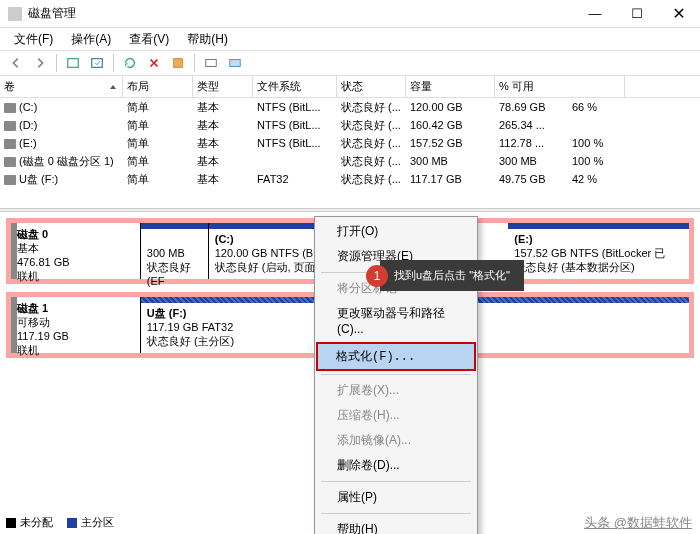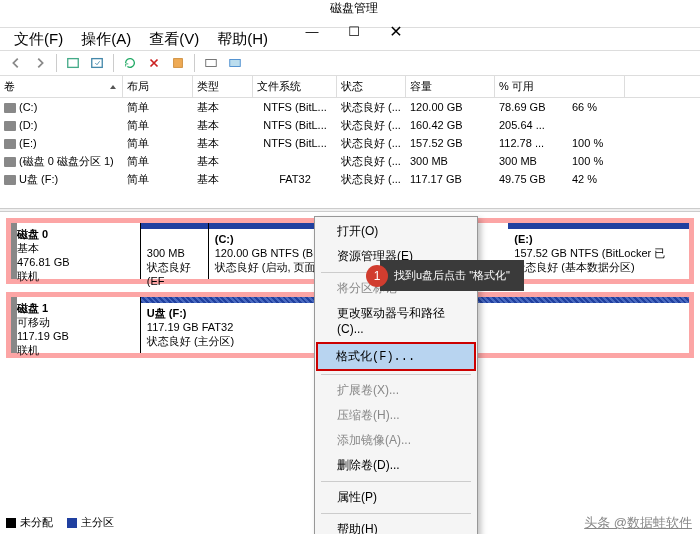--- a/index.html
+++ b/index.html
@@ -1,42 +1,42 @@
 <!DOCTYPE html>
 <html><head>
 <meta charset="utf-8">
 <style>
 * { margin: 0; padding: 0; box-sizing: border-box; font-family: "Microsoft YaHei", Arial, sans-serif; font-size: 11px; }
 body { width: 700px; height: 534px; background: #fff; position: relative; overflow: hidden; }
 
-.titlebar { height: 28px; display: flex; align-items: center; padding-left: 8px; border-bottom: 1px solid #ddd; flex-direction: column; }
+.titlebar { height: 28px; display: flex; align-items: center; padding-left: 8px; border-bottom: 1px solid #ddd; }
 .titlebar .icon { width: 14px; height: 14px; background: #ccc; margin-right: 6px; }
 .titlebar .title { flex: 1; font-size: 12px; }
 .winbtns { display: flex; }
 .winbtn { width: 42px; height: 28px; display: flex; align-items: center; justify-content: center; font-size: 13px; }
 .winbtn.close { font-size: 16px; }
 
 .menubar { height: 22px; display: flex; align-items: center; padding-left: 6px; gap: 2px; }
-.menuitem { padding: 2px 8px; font-size: 15px; }
+.menuitem { padding: 2px 8px; font-size: 12px; }
 
 .toolbar { height: 26px; border-top: 1px solid #ddd; border-bottom: 1px solid #ddd; display: flex; align-items: center; gap: 4px; padding-left: 6px; }
 .tbtn { width: 20px; height: 20px; display: flex; align-items: center; justify-content: center; }
 .tbtn svg { width: 14px; height: 14px; }
 .tdiv { width: 1px; height: 18px; background: #ccc; margin: 0 2px; }
 
 .listhdr { display: flex; height: 22px; border-bottom: 1px solid #ddd; background: #fff; }
 .listhdr div { border-right: 1px solid #ddd; padding: 3px 4px; display: flex; align-items: center; position: relative; }
 .listhdr div.sort::after { content: ""; position: absolute; right: 6px; top: 9px; border-left: 3px solid transparent; border-right: 3px solid transparent; border-bottom: 4px solid #555; }
 
 .listbody { height: 110px; overflow: hidden; }
 .row { display: flex; height: 18px; align-items: center; }
 .row div { padding: 0 4px; white-space: nowrap; overflow: hidden; text-overflow: ellipsis; }
 .disk-icon { width: 12px; height: 10px; background: #888; margin-right: 3px; display: inline-block; vertical-align: middle; border-radius: 1px; }
 
-.c0 { width: 123px; } .c1 { width: 70px; } .c2 { width: 60px; } .c3 { width: 84px; text-align: center; }
+.c0 { width: 123px; } .c1 { width: 70px; } .c2 { width: 60px; } .c3 { width: 84px; }
 .c4 { width: 69px; } .c5 { width: 89px; } .c6 { width: 73px; } .c7 { width: 130px; }
 
 .hsplit { height: 4px; background: #f0f0f0; border-top: 1px solid #ccc; border-bottom: 1px solid #ccc; }
 
 .graphical { padding: 6px 6px 0; height: 235px; overflow: hidden; }
 .diskrow { display: flex; border: 5px solid #fca5a5; margin-bottom: 8px; height: 66px; }
 .diskhdr { width: 130px; border-right: 1px solid #000; padding: 4px 6px; line-height: 14px; position: relative; }
 .diskhdr .bar { position: absolute; left: 0; top: 0; bottom: 0; width: 6px; background: #888; }
 .partition { border-right: 1px solid #000; position: relative; padding-top: 6px; }
 .partition:last-child { border-right: none; }
@@ -154,21 +154,21 @@
       <div class="c6">78.69 GB</div>
       <div class="c7">66 %</div>
     </div>
     <div class="row">
       <div class="c0"><span class="disk-icon"></span>(D:)</div>
       <div class="c1">简单</div>
       <div class="c2">基本</div>
       <div class="c3">NTFS (BitL...</div>
       <div class="c4">状态良好 (...</div>
       <div class="c5">160.42 GB</div>
-      <div class="c6">205.64 ...</div>
+      <div class="c6">265.34 ...</div>
     </div>
     <div class="row">
       <div class="c0"><span class="disk-icon"></span>(E:)</div>
       <div class="c1">简单</div>
       <div class="c2">基本</div>
       <div class="c3">NTFS (BitL...</div>
       <div class="c4">状态良好 (...</div>
       <div class="c5">157.52 GB</div>
       <div class="c6">112.78 ...</div>
       <div class="c7">100 %</div>

